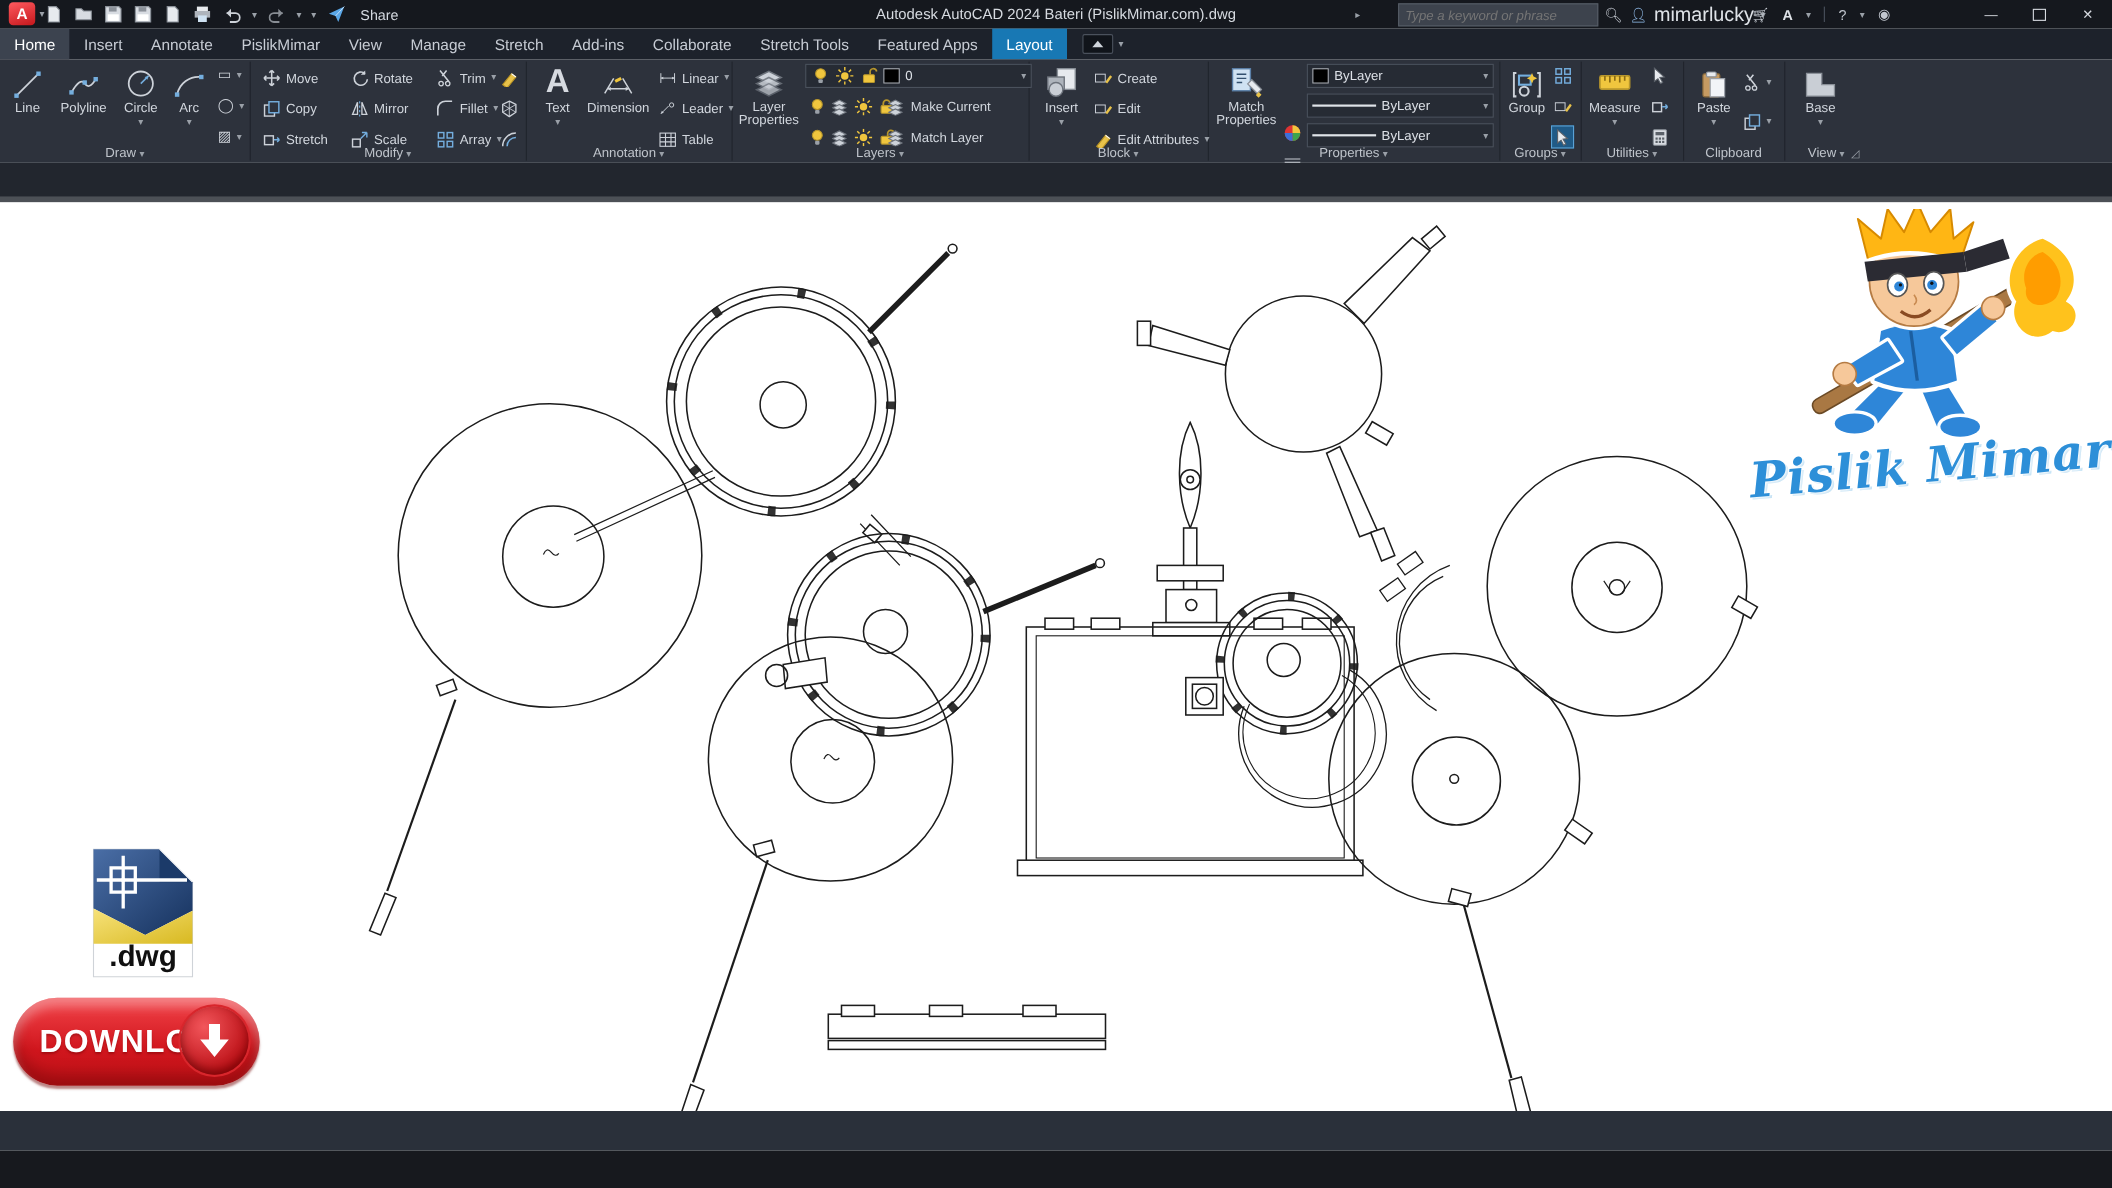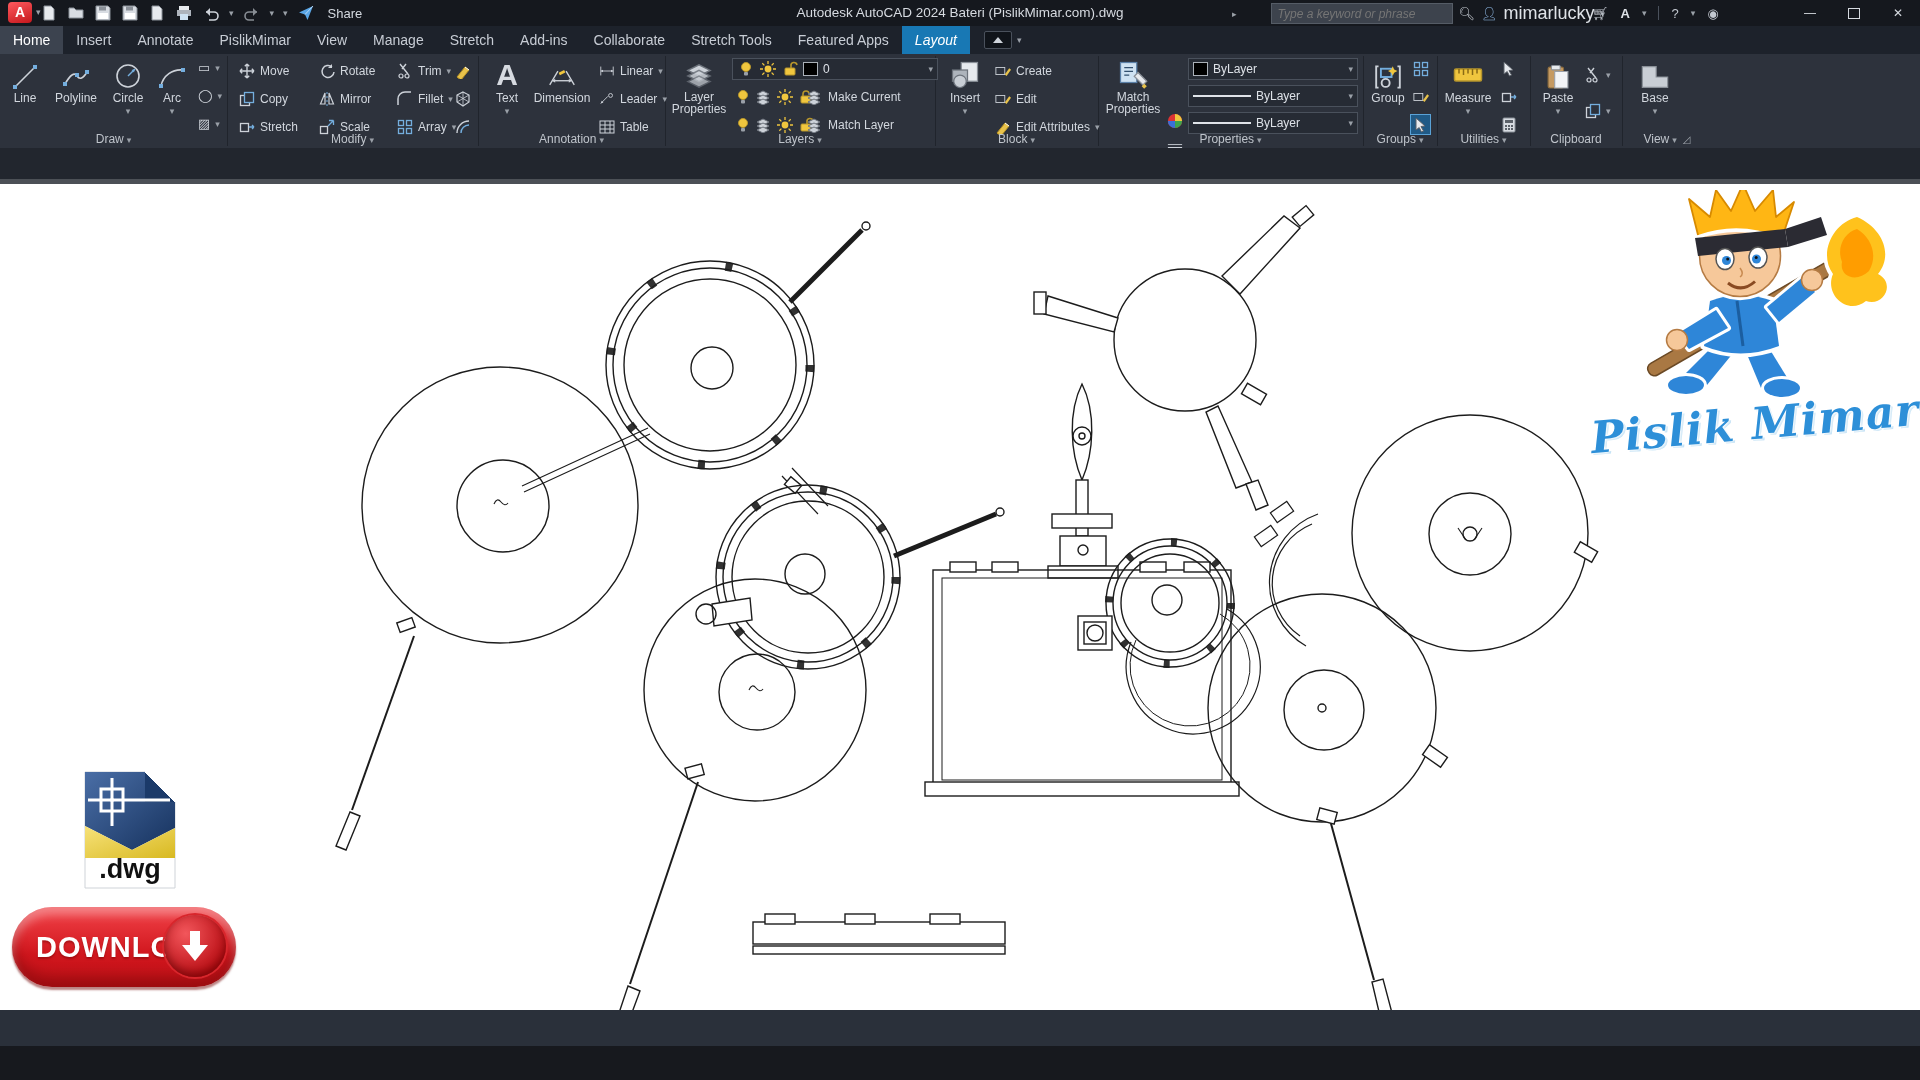--- a/index.html
+++ b/index.html
@@ -21,21 +21,21 @@
     font-style:italic;font-size:12px;padding:0 6px;font-family:"Liberation Sans",sans-serif;margin-left:28px;}
   .tico{color:#c3c8d0;font-size:13px;}
   .person{color:#8fb9e6;}
   #win-controls{position:absolute;right:0;top:0;height:26px;display:flex;}
   .wbtn{width:44px;height:26px;display:flex;align-items:center;justify-content:center;color:#d6dae0;font-size:12px;}
   .maxbox{width:10px;height:9px;border:1px solid #d6dae0;}
   
   #tabrow{position:absolute;left:0;top:26px;width:1920px;height:28px;background:#1d222b;display:flex;align-items:stretch;font-size:14px;color:#c7ccd4;}
   .tab{padding:0 13px;display:flex;align-items:center;}
   .tab.active{background:#3c434f;color:#fff;}
-  .tab.hl{background:#1878b4;color:#fff;font-style:italic;}
+  .tab.hl{background:#1878b4;color:#fff;}
   #ribbon-opt{margin-left:14px;display:flex;align-items:center;gap:5px;}
   #ribbon-opt .thumb{width:26px;height:16px;background:#10141a;border:1px solid #4a515c;border-radius:2px;display:flex;align-items:center;justify-content:center;}
   #ribbon-opt .thumb i{display:block;width:0;height:0;border-left:5px solid transparent;border-right:5px solid transparent;border-bottom:6px solid #cfd4db;}
   
   #ribbon{position:absolute;left:0;top:54px;width:1920px;height:94px;background:#2d323c;color:#ced3da;font-size:12px;}
   .sep{position:absolute;top:2px;height:90px;width:1px;background:#20242c;}
   .plabel{position:absolute;top:76px;height:18px;line-height:18px;text-align:center;color:#bfc4cb;font-size:12px;}
   .plabel .car{margin-left:3px;}
   .bigbtn{position:absolute;top:2px;display:flex;flex-direction:column;align-items:center;gap:1px;color:#d2d7de;text-align:center;}
   .bigbtn .bicon{height:34px;display:flex;align-items:flex-end;justify-content:center;}

